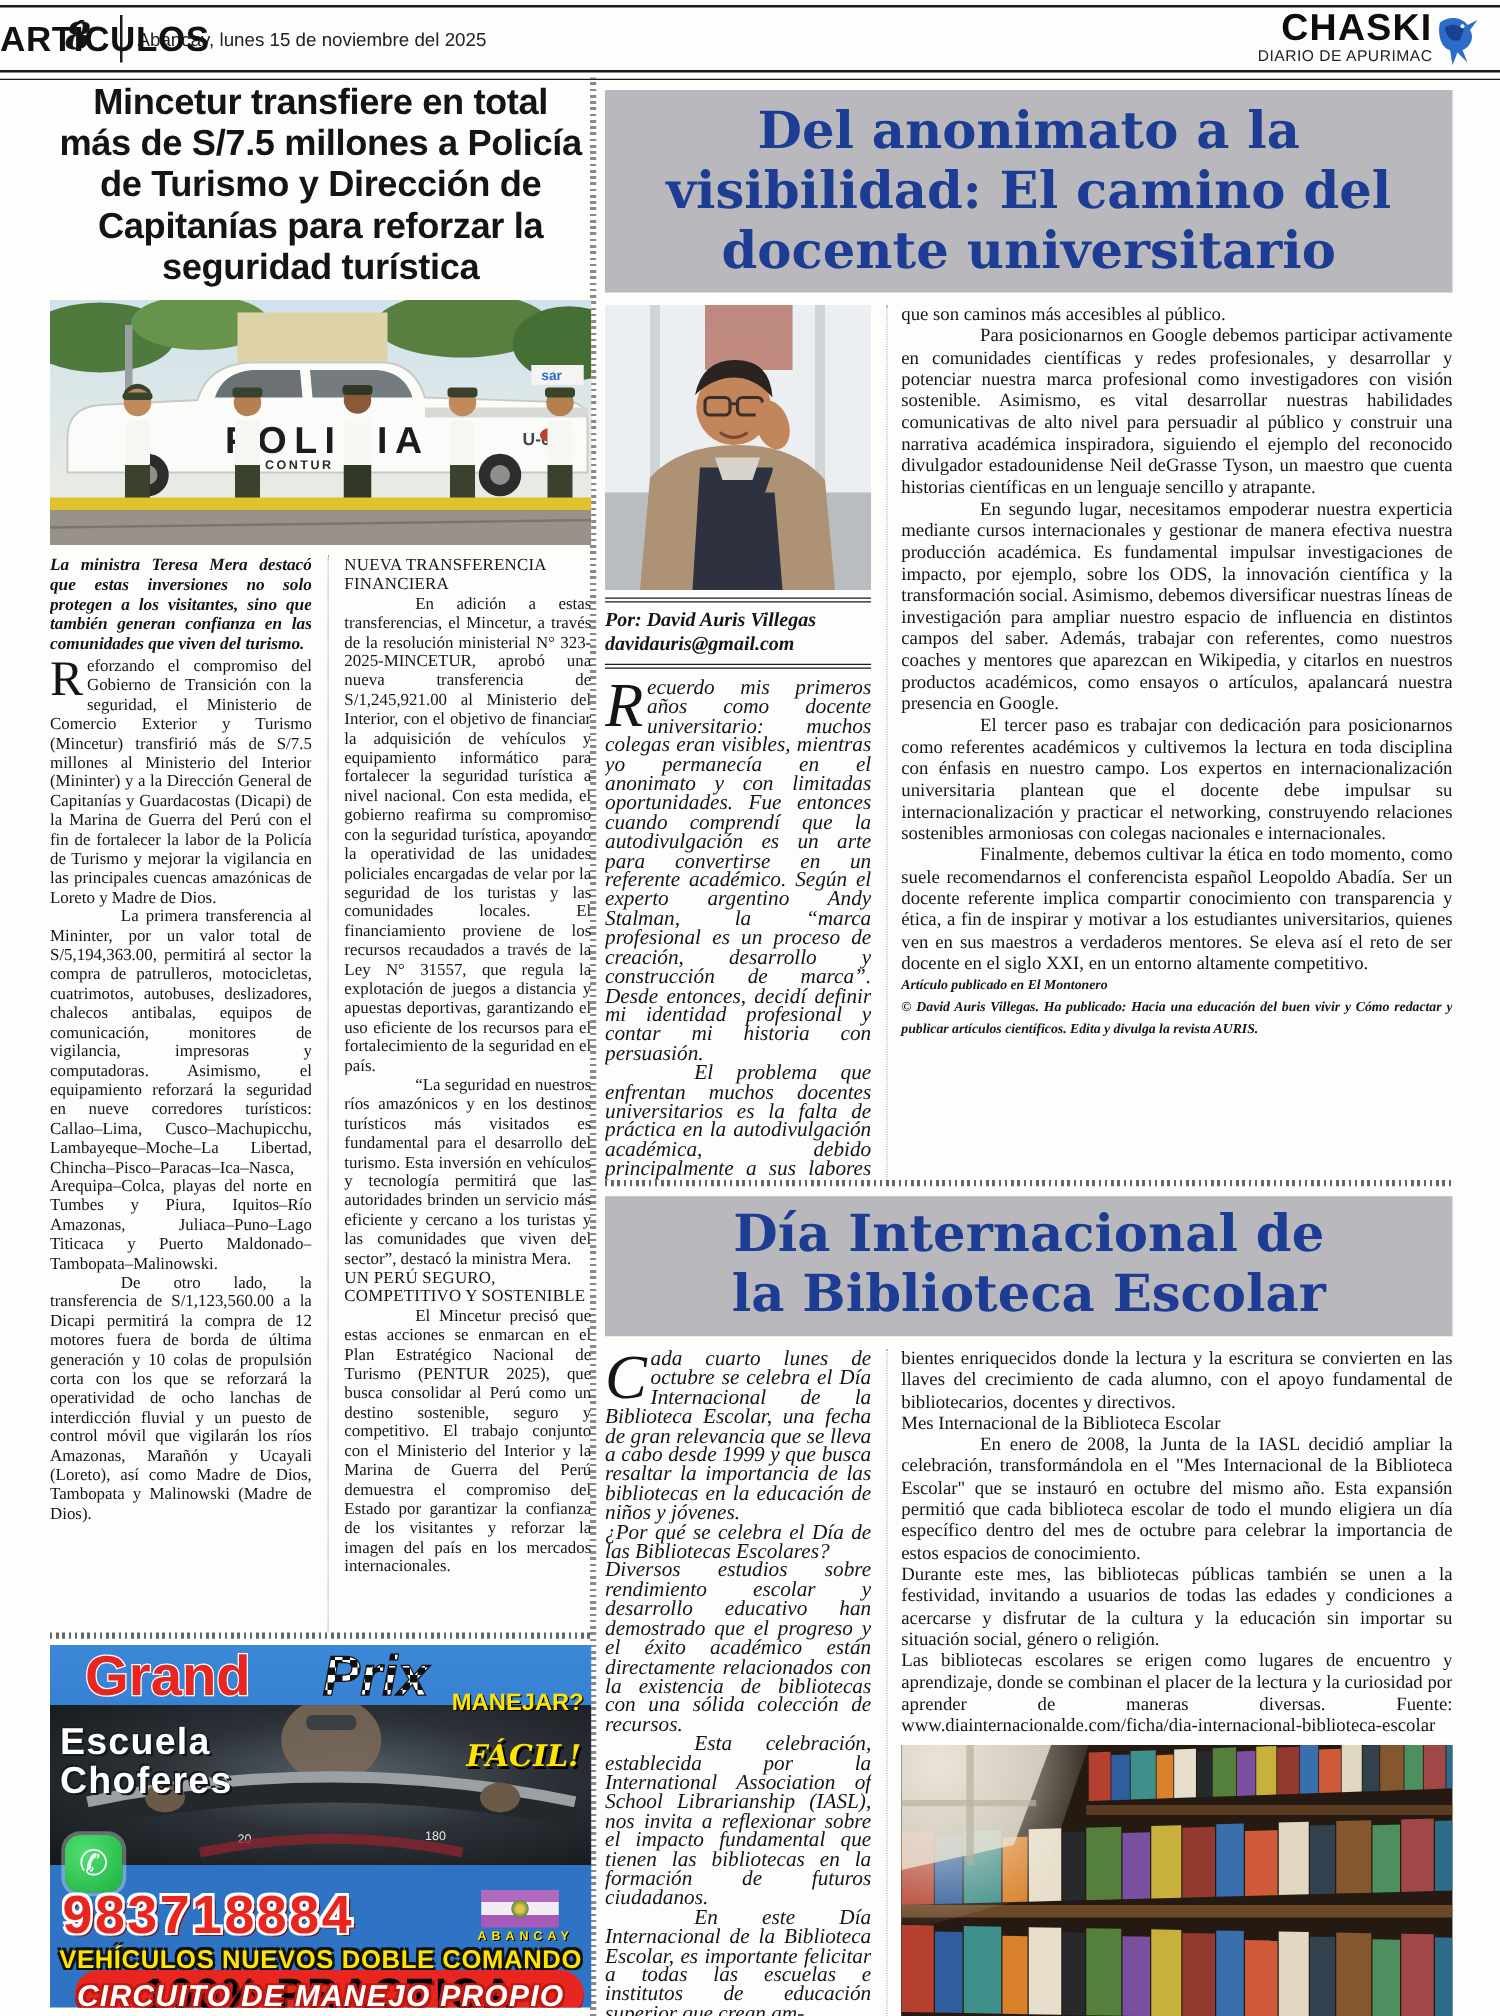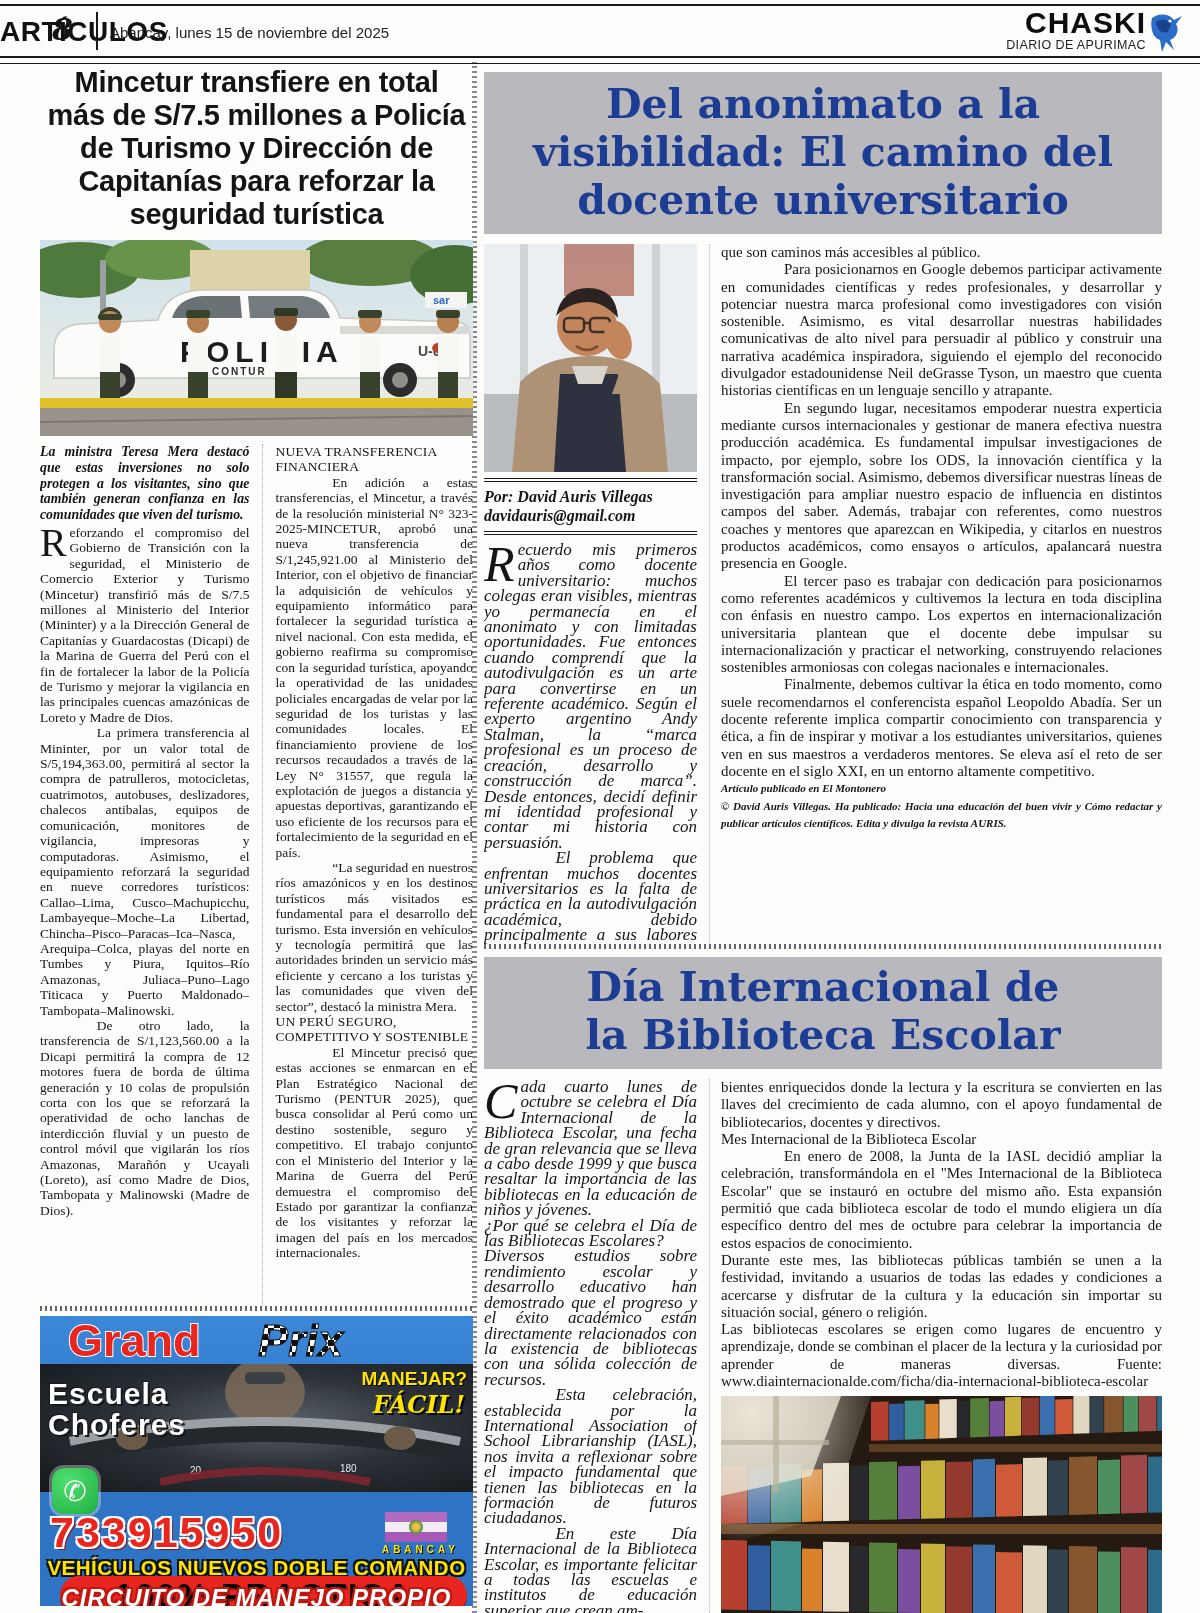--- a/index.html
+++ b/index.html
@@ -54,21 +54,21 @@
   .credit{margin:0;font-weight:700;font-style:italic;font-size:11px;line-height:17.3px;text-align:justify;}
   .photo3{position:relative;width:100%;height:238px;margin-top:6px;overflow:hidden;background:#241a12;}
   
   .ad{position:relative;width:433px;height:290px;margin-top:5px;overflow:hidden;
       background:linear-gradient(180deg,#3b87d8 0%,#2f74c4 55%,#2f74c4 100%);}
   .ad-title{position:absolute;left:0;top:0;width:433px;height:50px;}
   .ad-band{position:absolute;left:0;top:48px;width:433px;height:128px;
       background:radial-gradient(ellipse at 55% 45%,#5a636a 0%,#2c3238 45%,#14181c 100%);}
   .ad-school{position:absolute;left:8px;top:62px;font:800 30px/31px "Liberation Sans",sans-serif;color:#fff;
       text-shadow:2px 2px 0 #14181c,-1px -1px 0 #14181c;letter-spacing:1px;}
-  .ad-q1{position:absolute;right:6px;top:52px;font:800 19px "Liberation Sans",sans-serif;color:#ffe400;
+  .ad-q1{position:absolute;right:6px;top:36px;font:800 19px "Liberation Sans",sans-serif;color:#ffe400;
       text-shadow:1px 1px 0 #000;margin-left:44px;}
   .ad-q2{position:absolute;right:8px;top:74px;font:italic 800 24px "DejaVu Serif",serif;color:#ffe400;
       text-shadow:2px 2px 0 #000;}
   .wa{position:absolute;left:12px;top:152px;width:46px;height:46px;border-radius:12px;
       background:radial-gradient(circle at 35% 30%,#4fe070,#1faf42);display:flex;align-items:center;justify-content:center;
       color:#fff;font-size:28px;box-shadow:0 0 0 3px #ffffff55;}
   .ad-phone{position:absolute;left:10px;top:192px;font:800 43px "Liberation Sans",sans-serif;color:#e8251f;
       letter-spacing:2px;text-shadow:-2px -2px 0 #fff,2px -2px 0 #fff,-2px 2px 0 #fff,2px 2px 0 #fff,3px 3px 0 #7a1512;}
   .flag{position:absolute;right:26px;top:196px;width:62px;height:30px;
       background:linear-gradient(180deg,#b06ac0 0 33%,#f2ecf4 33% 67%,#a85ab8 67% 100%);
@@ -243,21 +243,21 @@
           <path d="M120 118 Q225 96 330 118" stroke="#8a2430" stroke-width="8" fill="none" opacity=".8"></path>
         </svg>
       </div>
       <div class="ad-school">
         <div>Escuela</div>
         <div>Choferes</div>
       </div>
       <div class="ad-q1">MANEJAR?</div>
       <div class="ad-q2">FÁCIL!</div>
       <div class="wa">✆</div>
-      <div class="ad-phone">733915950</div>
+      <div class="ad-phone">983718884</div>
       <div class="flag">
           <div class="flag-emblem"></div>
         </div>
       <div class="flag-city">ABANCAY</div>
       <div class="ad-l1">VEHÍCULOS NUEVOS DOBLE COMANDO</div>
       <div class="ad-l2">100% PRACTICA</div>
       <div class="ad-l3">CIRCUITO DE MANEJO PROPIO</div>
     </div>
   </section>
 

